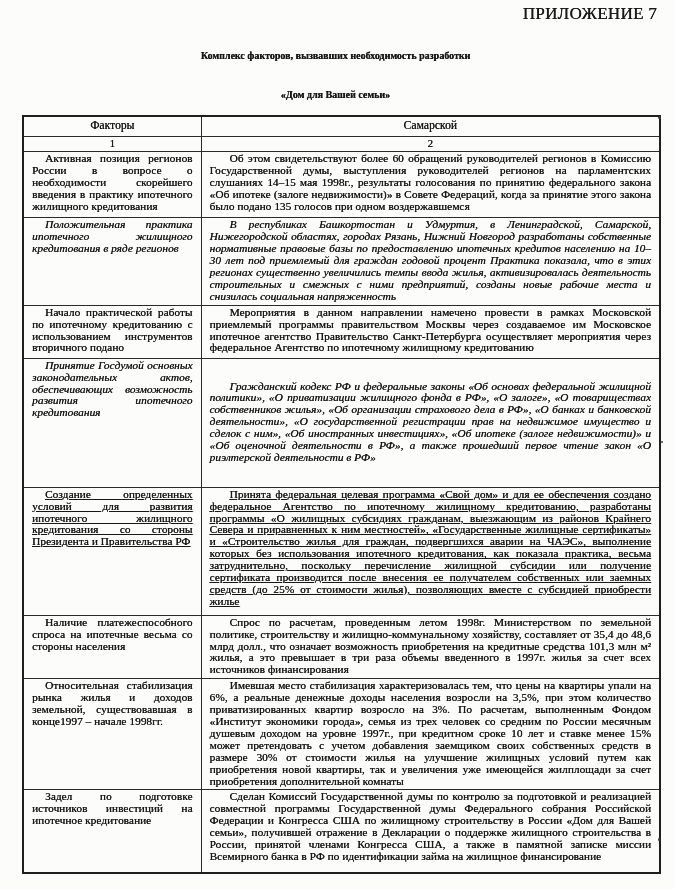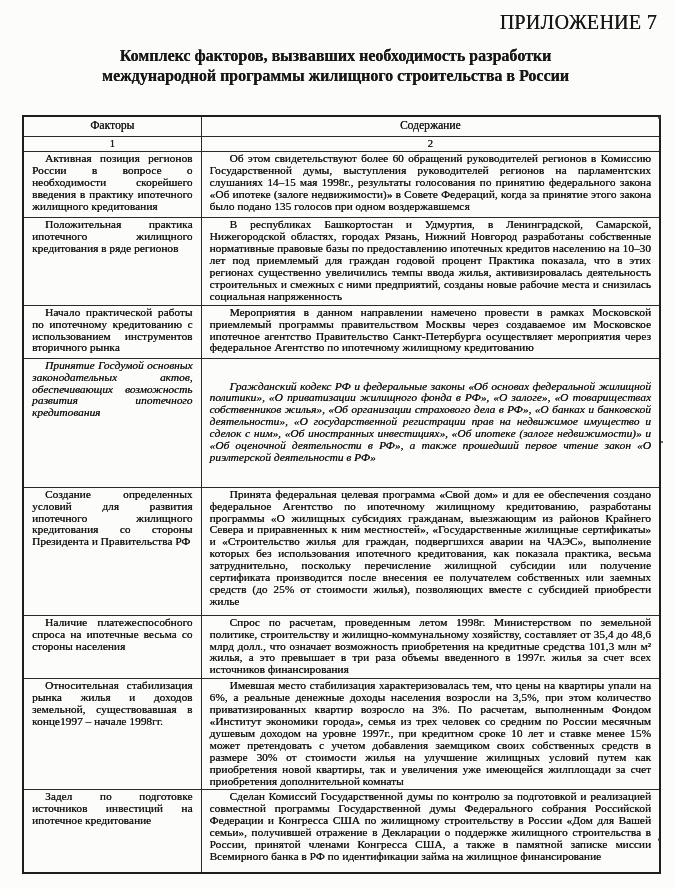--- a/index.html
+++ b/index.html
@@ -14,33 +14,33 @@
     margin: 0 auto;
     background: #fcfcfa;
     color: #181818;
     font-family: "Liberation Serif", "DejaVu Serif", serif;
     overflow: hidden;
     box-sizing: border-box;
     text-shadow: 0.25px 0 0 currentColor; 
   }
   .appendix {
     position: absolute;
-    top: 11px;
+    top: 4px;
     right: 18px;
-    font-size: 20px;
+    font-size: 17px;
     letter-spacing: 0.3px;
   }
   .doc-title {
     position: absolute;
     top: 46px;
     left: 0;
     width: 671px;
     margin: 0;
     text-align: center;
-    font-size: 16px;
+    font-size: 10px;
     font-weight: bold;
     line-height: 19.5px;
   }
   table.factors {
     position: absolute;
     top: 115px;
     left: 22px;
     width: 637px;
     border-collapse: collapse;
     table-layout: fixed;
@@ -80,24 +80,24 @@
     padding-right: 6px;
     hyphens: none;
     margin-left: 32px;
   }
   td.content {
     text-align: justify;
     text-indent: 20px;
     hyphens: none;
   }
   tr.r1 { height: 66px; }
-  tr.r2 { height: 86px; }
+  tr.r2 { height: 86px; font-style: italic; }
   tr.r3 { height: 53px; }
   tr.r4 { height: 129px; font-style: italic; }
-  tr.r5 { height: 128px; }
+  tr.r5 { height: 128px; text-decoration: underline; }
   tr.r6 { height: 62px; }
   tr.r7 { height: 109px; }
   tr.r8 { height: 83px; }
   tr.r4 td.content { vertical-align: middle; margin-top: 8px; }
   
   .speck {
     position: absolute;
     background: #3a3a3a;
     border-radius: 50%;
   }
@@ -105,48 +105,48 @@
   .speck.s2 { width: 2px; height: 2px; top: 441px; right: 12px; }
   .speck.s3 { width: 2px; height: 3px; top: 838px; right: 15px; }
 </style>
 </head>
 <body>
 
 <div class="page">
 
   <div class="appendix">ПРИЛОЖЕНИЕ 7</div>
 
-  <h1 class="doc-title"><span>Комплекс факторов, вызвавших необходимость разработки</span><br><span>международной программы жилищного строительства в России</span><br></h1>
+  <h1 class="doc-title"><span>Комплекс факторов, вызвавших необходимость разработки</span><br><br><span>«Дом для Вашей семьи»</span></h1>
 
   <table class="factors">
     <colgroup>
         <col class="c1">
         <col class="c2">
       </colgroup>
     <thead>
       <tr class="head-row">
         <th>Факторы</th>
-        <th>Содержание</th>
+        <th>Самарской</th>
       </tr>
       <tr class="num-row">
         <th>1</th>
         <th>2</th>
       </tr>
     </thead>
     <tbody>
       <tr class="r1">
         <td class="factor">Активная позиция регионов России в вопросе о необходимости скорейшего введения в практику ипотечного жилищного кредитования</td>
         <td class="content">Об этом свидетельствуют более 60 обращений руководителей регионов в Комиссию Государственной думы, выступления руководителей регионов на парламентских слушаниях 14–15 мая 1998г., результаты голосования по принятию федерального закона «Об ипотеке (залоге недвижимости)» в Совете Федераций, когда за принятие этого закона было подано 135 голосов при одном воздержавшемся</td>
       </tr>
       <tr class="r2">
         <td class="factor">Положительная практика ипотечного жилищного кредитования в ряде регионов</td>
         <td class="content">В республиках Башкортостан и Удмуртия, в Ленинградской, Самарской, Нижегородской областях, городах Рязань, Нижний Новгород разработаны собственные нормативные правовые базы по предоставлению ипотечных кредитов населению на 10–30 лет под приемлемый для граждан годовой процент Практика показала, что в этих регионах существенно увеличились темпы ввода жилья, активизировалась деятельность строительных и смежных с ними предприятий, созданы новые рабочие места и снизилась социальная напряженность</td>
       </tr>
       <tr class="r3">
-        <td class="factor">Начало практической работы по ипотечному кредитованию с использованием инструментов вторичного рынка</td>
+        <td class="factor">Начало практической работы по ипотечному кредитованию с использованием инструментов вторичного подано</td>
         <td class="content">Мероприятия в данном направлении намечено провести в рамках Московской приемлемый программы правительством Москвы через создаваемое им Московское ипотечное агентство Правительство Санкт-Петербурга осуществляет мероприятия через федеральное Агентство по ипотечному жилищному кредитованию</td>
       </tr>
       <tr class="r4">
         <td class="factor">Принятие Госдумой основных законодательных актов, обеспечивающих возможность развития ипотечного кредитования</td>
         <td class="content">Гражданский кодекс РФ и федеральные законы «Об основах федеральной жилищной политики», «О приватизации жилищного фонда в РФ», «О залоге», «О товариществах собственников жилья», «Об организации страхового дела в РФ», «О банках и банковской деятельности», «О государственной регистрации прав на недвижимое имущество и сделок с ним», «Об иностранных инвестициях», «Об ипотеке (залоге недвижимости)» и «Об оценочной деятельности в РФ», а также прошедший первое чтение закон «О риэлтерской деятельности в РФ»</td>
       </tr>
       <tr class="r5">
         <td class="factor">Создание определенных условий для развития ипотечного жилищного кредитования со стороны Президента и Правительства РФ</td>
         <td class="content">Принята федеральная целевая программа «Свой дом» и для ее обеспечения создано федеральное Агентство по ипотечному жилищному кредитованию, разработаны программы «О жилищных субсидиях гражданам, выезжающим из районов Крайнего Севера и приравненных к ним местностей», «Государственные жилищные сертификаты» и «Строительство жилья для граждан, подвергшихся аварии на ЧАЭС», выполнение которых без использования ипотечного кредитования, как показала практика, весьма затруднительно, поскольку перечисление жилищной субсидии или получение сертификата производится после внесения ее получателем собственных или заемных средств (до 25% от стоимости жилья), позволяющих вместе с субсидией приобрести жилье</td>
       </tr>

